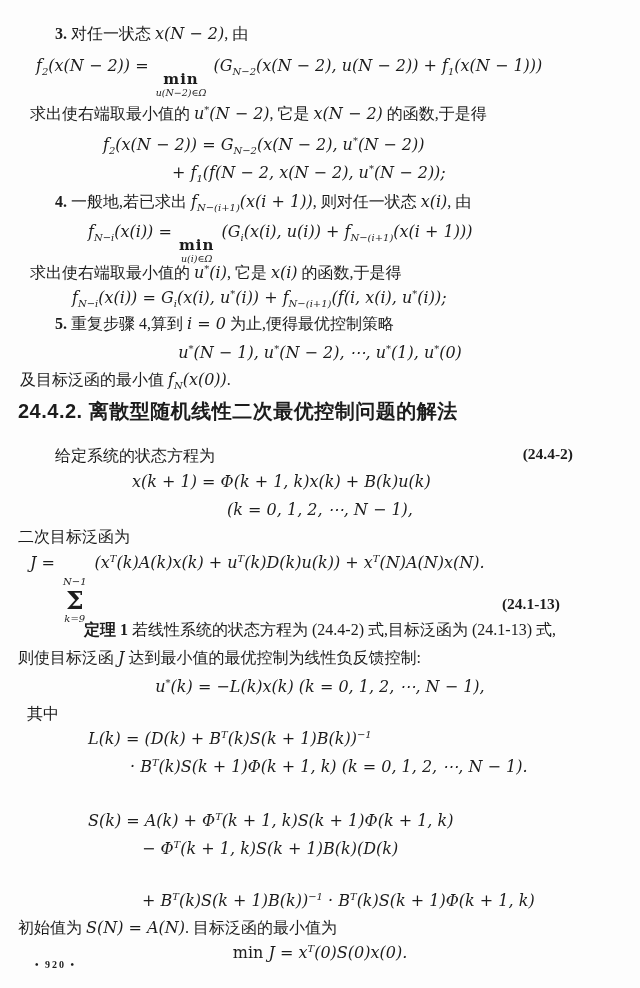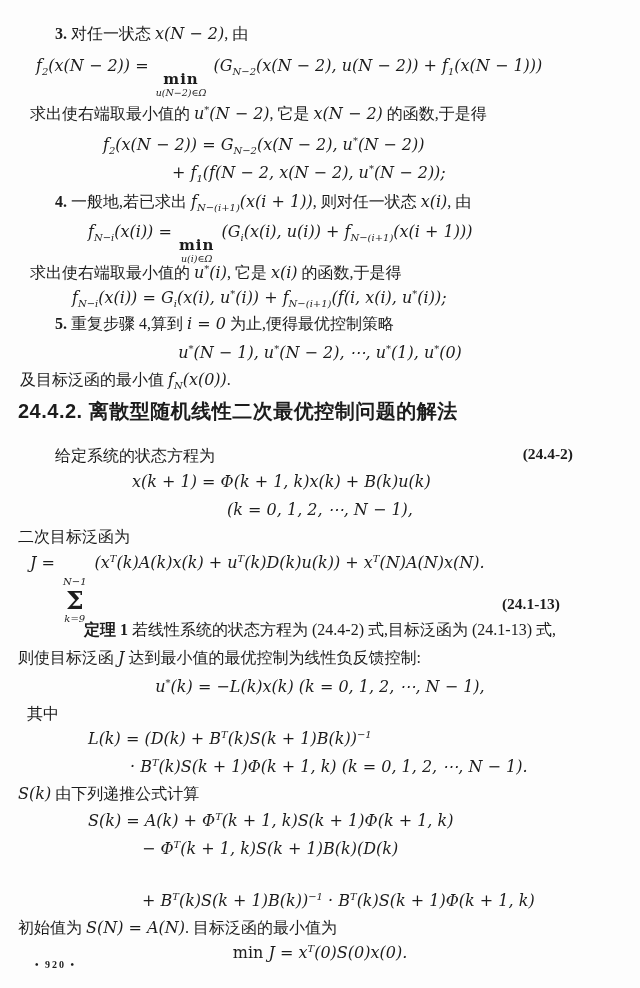--- a/index.html
+++ b/index.html
@@ -84,21 +84,20 @@
           <span class="sg">Σ</span>
           <span class="sb">k=9</span>
         </span> (x<sup>T</sup>(k)A(k)x(k) + u<sup>T</sup>(k)D(k)u(k)) + x<sup>T</sup>(N)A(N)x(N).</span></div>
     <div class="line eqnum" style="top: 594px; right: 80px;">(24.1-13)</div>
     <div class="line" style="top: 620px; left: 55px; margin-left: 29px;"><b>定理 1</b>  若线性系统的状态方程为 (24.4-2) 式,目标泛函为 (24.1-13) 式,</div>
     <div class="line" style="top: 648px; left: 18px;">则使目标泛函 <span class="m">J</span> 达到最小值的最优控制为线性负反馈控制:</div>
     <div class="line" style="top: 676px; left: 0px; right: 0px; text-align: center;"><span class="m">u<sup>*</sup>(k) = −L(k)x(k) (k = 0, 1, 2, ⋯, N − 1),</span></div>
     <div class="line" style="top: 704px; left: 27px;">其中</div>
     <div class="line" style="top: 728px; left: 88px;"><span class="m">L(k) = (D(k) + B<sup>T</sup>(k)S(k + 1)B(k))<sup>−1</sup></span></div>
     <div class="line" style="top: 756px; left: 130px;"><span class="m">· B<sup>T</sup>(k)S(k + 1)Φ(k + 1, k) (k = 0, 1, 2, ⋯, N − 1).</span></div>
-    <div class="line" style="top: 784px; left: 18px;"><span class="m">S(k)</span> 由下列递推公式计算</div>
     <div class="line" style="top: 810px; left: 88px;"><span class="m">S(k) = A(k) + Φ<sup>T</sup>(k + 1, k)S(k + 1)Φ(k + 1, k)</span></div>
     <div class="line" style="top: 838px; left: 142px;"><span class="m">− Φ<sup>T</sup>(k + 1, k)S(k + 1)B(k)(D(k)</span></div>
     <div class="line" style="top: 866px; left: 142px; margin-top: 24px;"><span class="m">+ B<sup>T</sup>(k)S(k + 1)B(k))<sup>−1</sup> · B<sup>T</sup>(k)S(k + 1)Φ(k + 1, k)</span></div>
     <div class="line" style="top: 918px; left: 18px;">初始值为 <span class="m">S(N) = A(N)</span>. 目标泛函的最小值为</div>
     <div class="line" style="top: 942px; left: 0px; right: 0px; text-align: center;"><span class="m"><span class="rm">min</span> J = x<sup>T</sup>(0)S(0)x(0).</span></div>
   </div>
 
 <div class="footer">• 920 •</div>
 
 </body></html>

